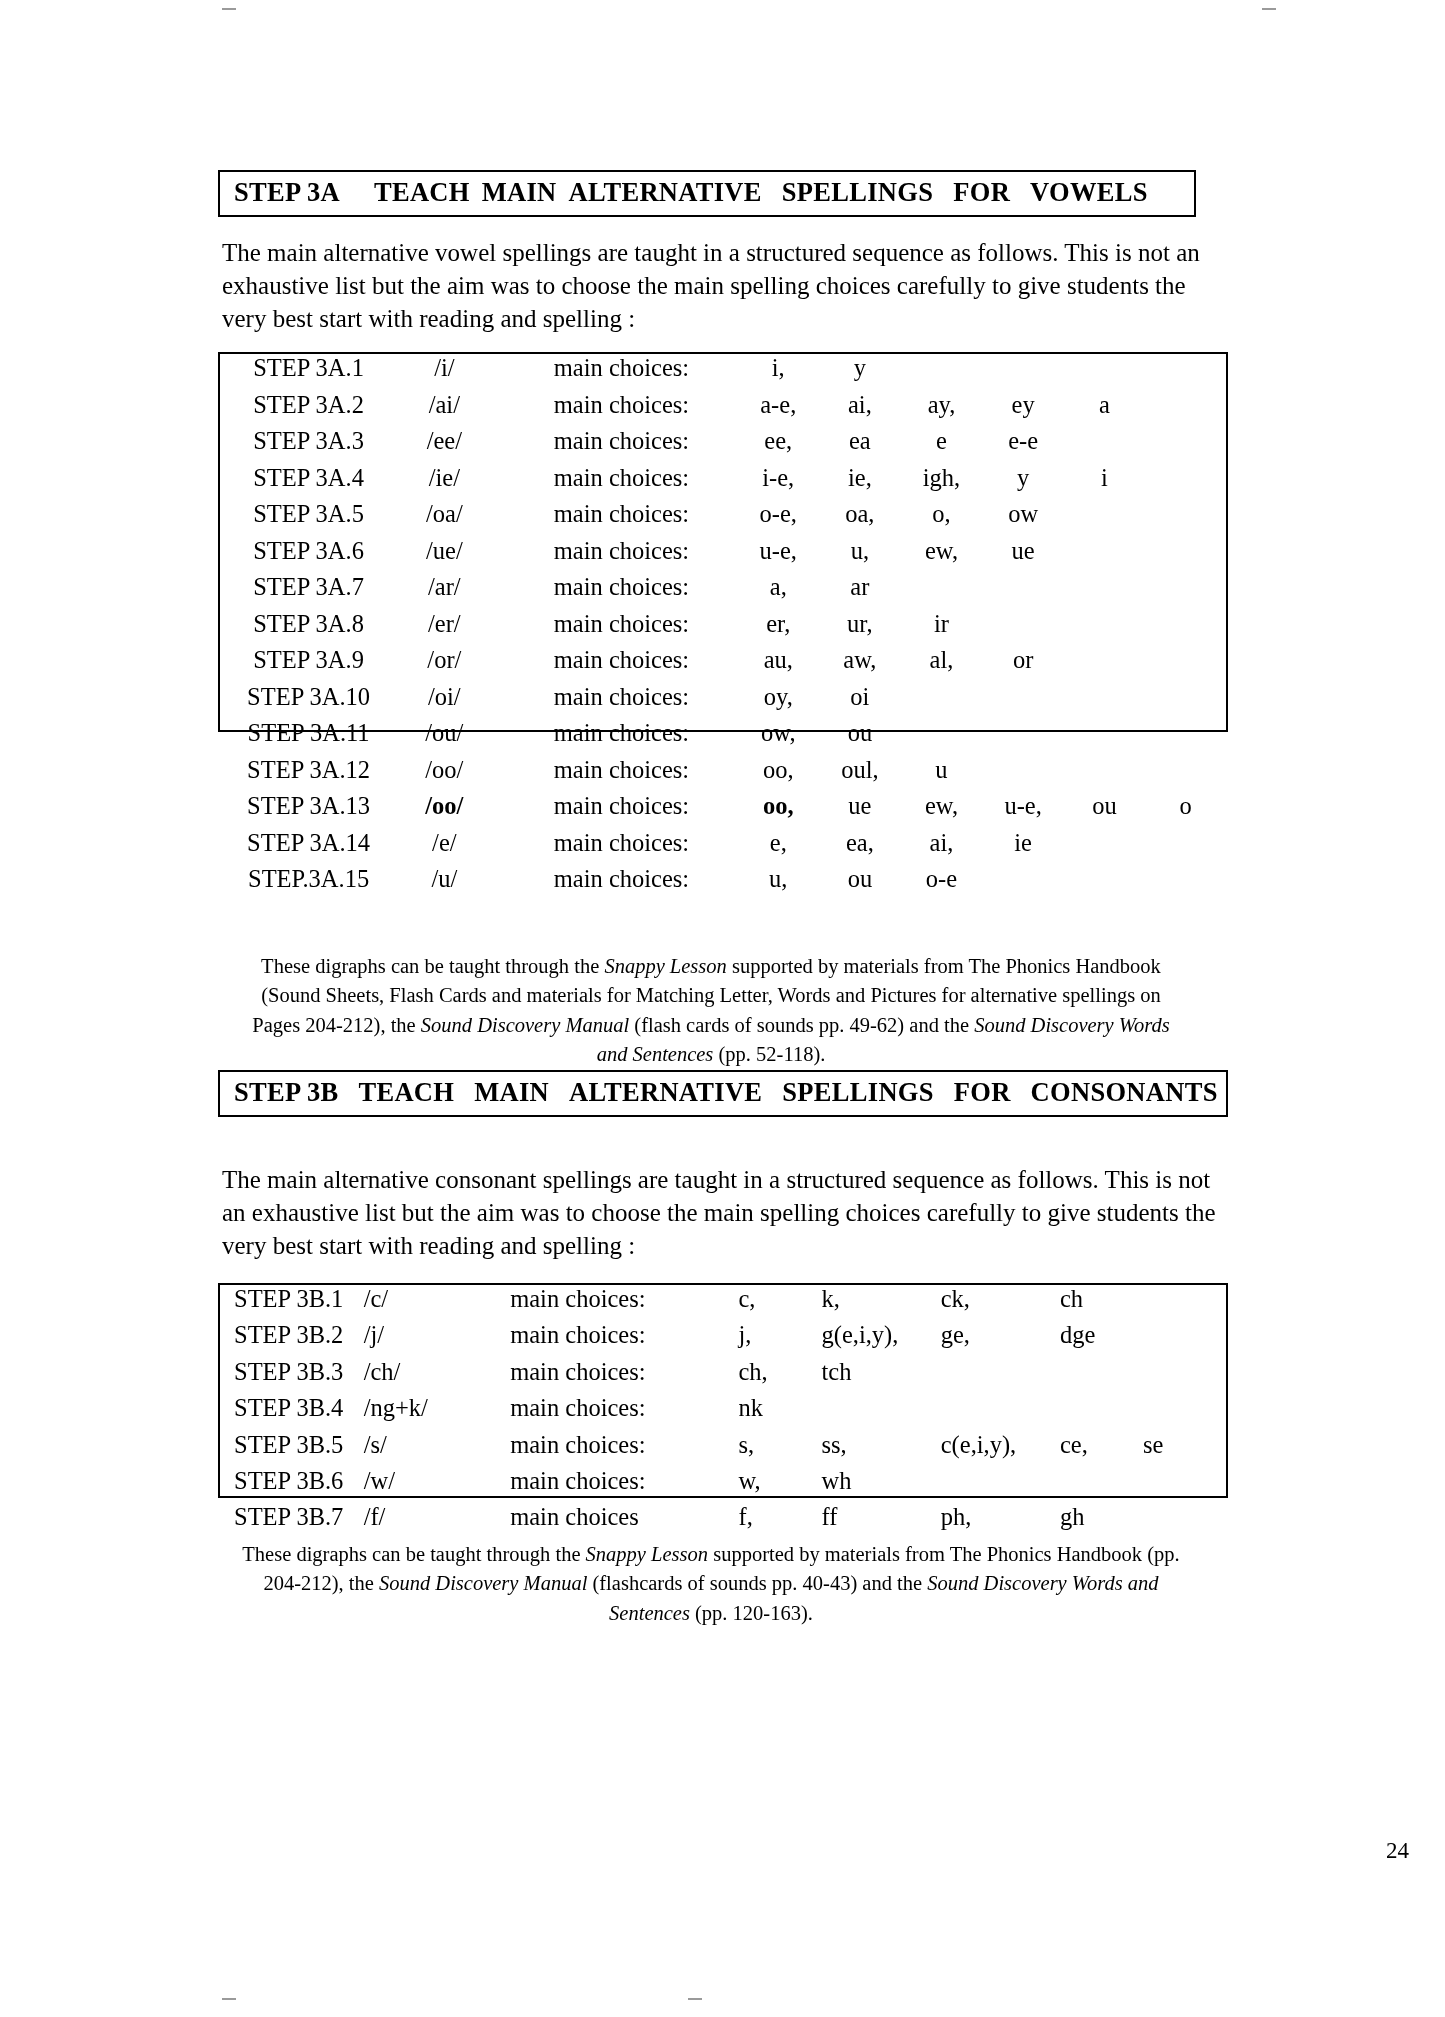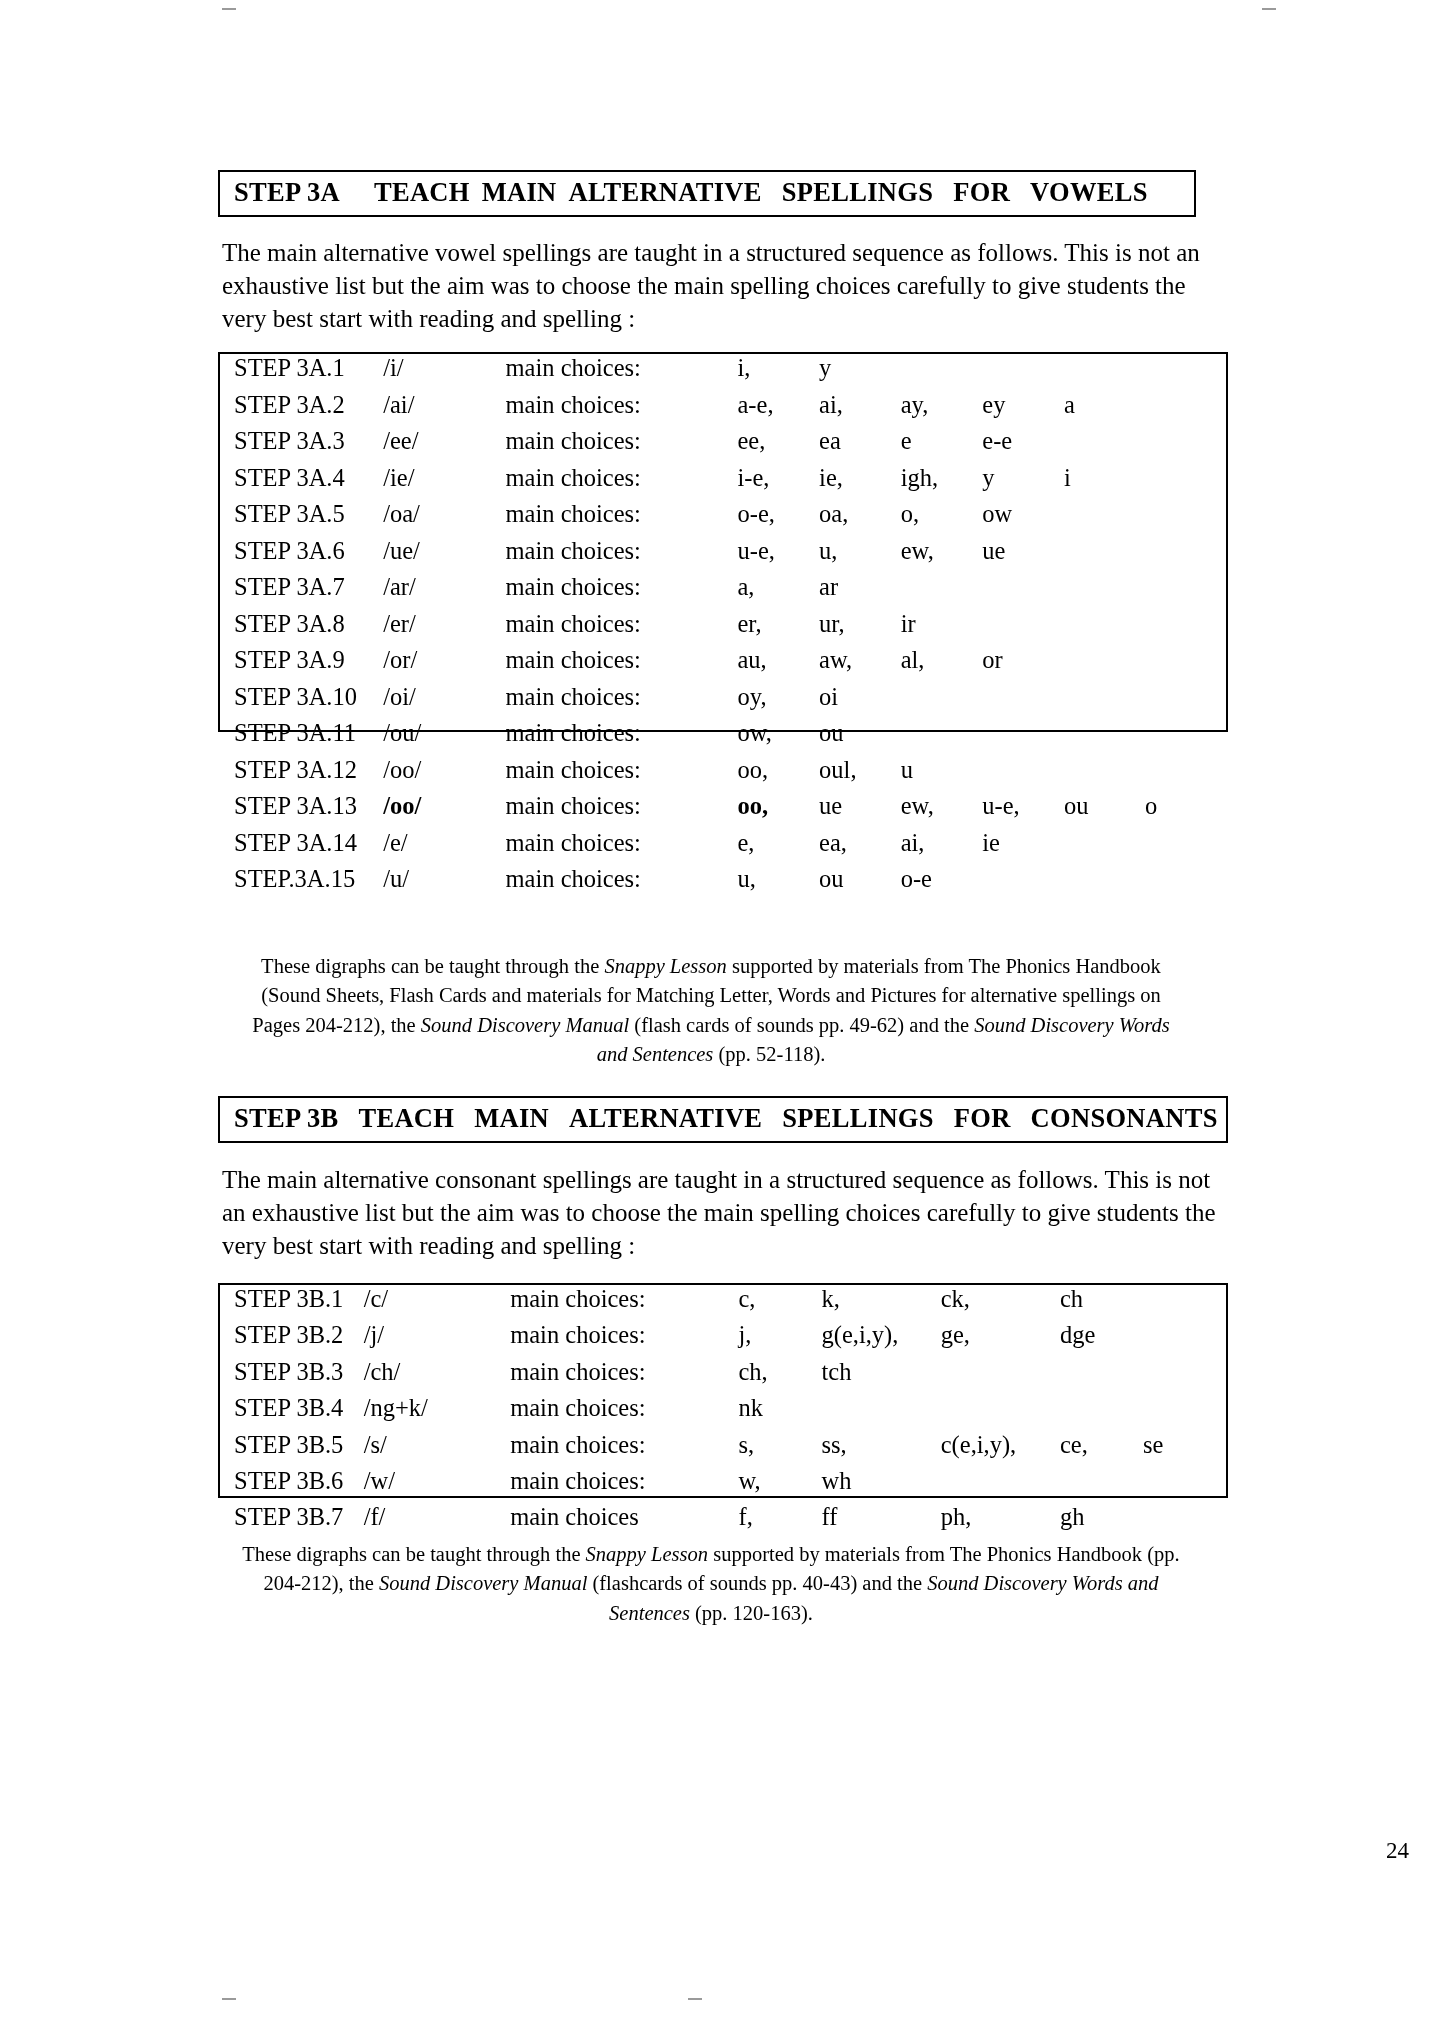--- a/index.html
+++ b/index.html
@@ -53,21 +53,21 @@
 
   #head-3a {
     position: absolute;
     left: 0px;
     top: 170px;
     width: 978px;
   }
   #head-3b {
     position: absolute;
     left: 0px;
-    top: 1096px;
+    top: 1070px;
     width: 1010px;
   }
 
   
   .intro {
     position: absolute;
     font-size: 25px;
     line-height: 1.32;
     text-align: left;
   }
@@ -104,21 +104,21 @@
   .step-table table {
     border-collapse: collapse;
     width: 100%;
     font-size: 24.5px;
   }
   .step-table td {
     padding: 0;
     vertical-align: baseline;
     white-space: nowrap;
   }
-  #table-3a tr { height: 36.5px; }
+  #table-3a tr { height: 36.5px; text-align: center; }
   #table-3b tr { height: 36.4px; }
 
   .c-step   { width: 148px; padding-left: 14px !important; }
   .c-sound  { width: 120px; }
   .c-label  { width: 200px; }
   .c-ch     { width: 82px; }
 
   #table-3a .c-step { width: 150px; }
   #table-3a .c-sound { width: 125px; }
   #table-3a .c-label { width: 235px; }

